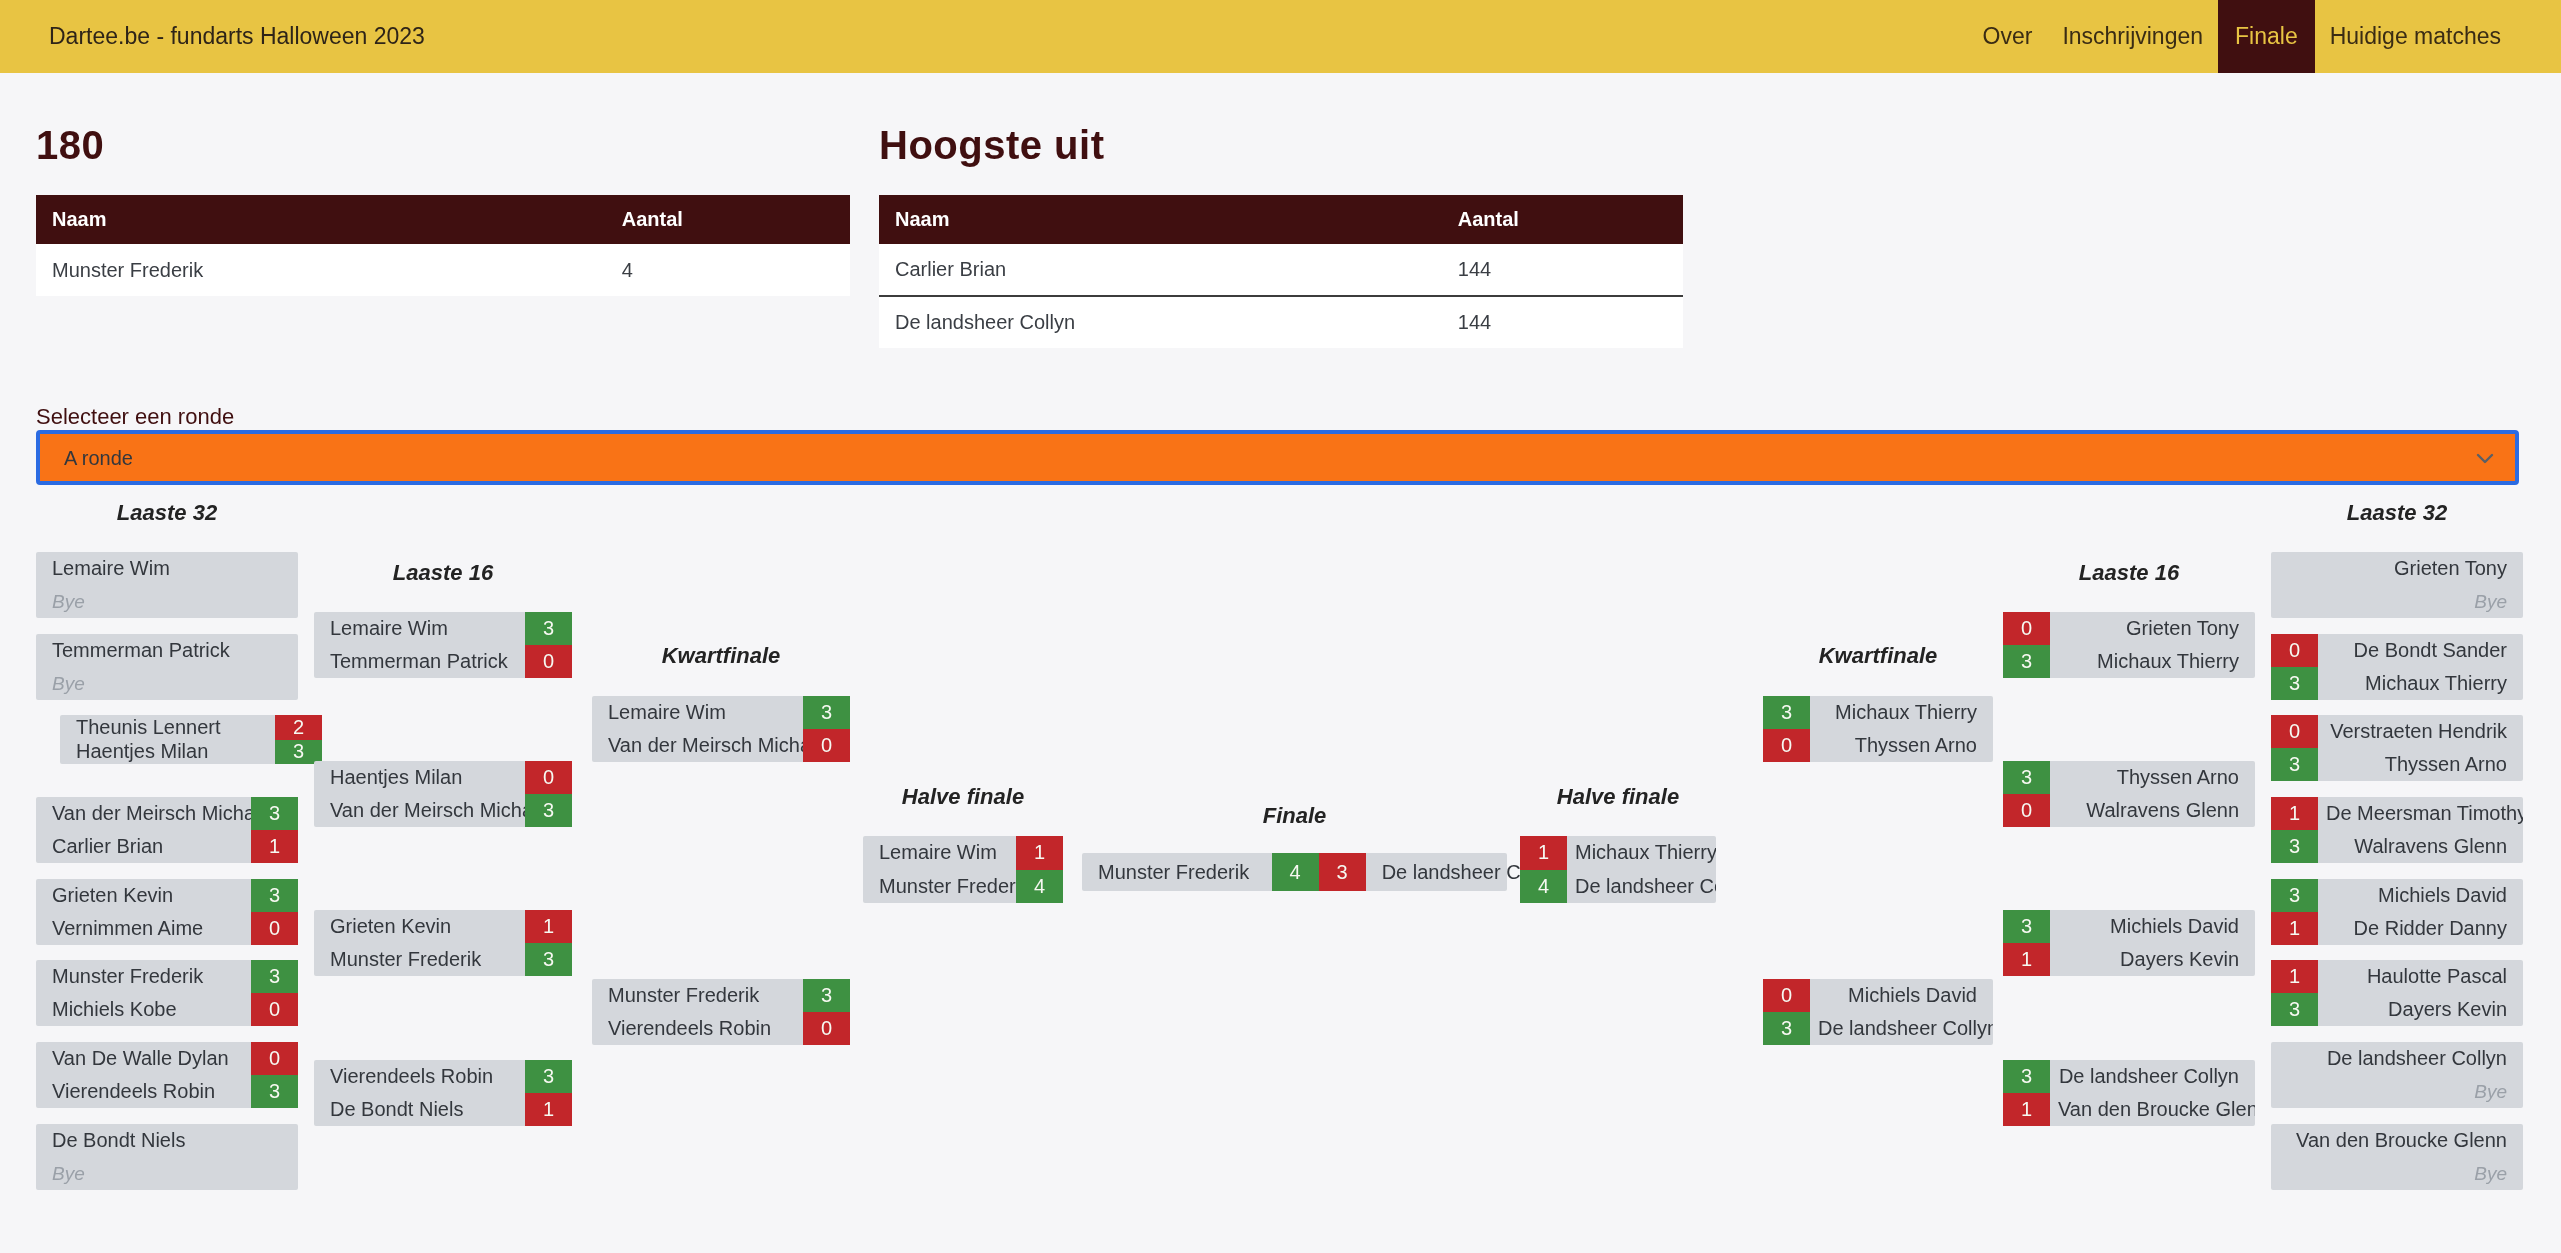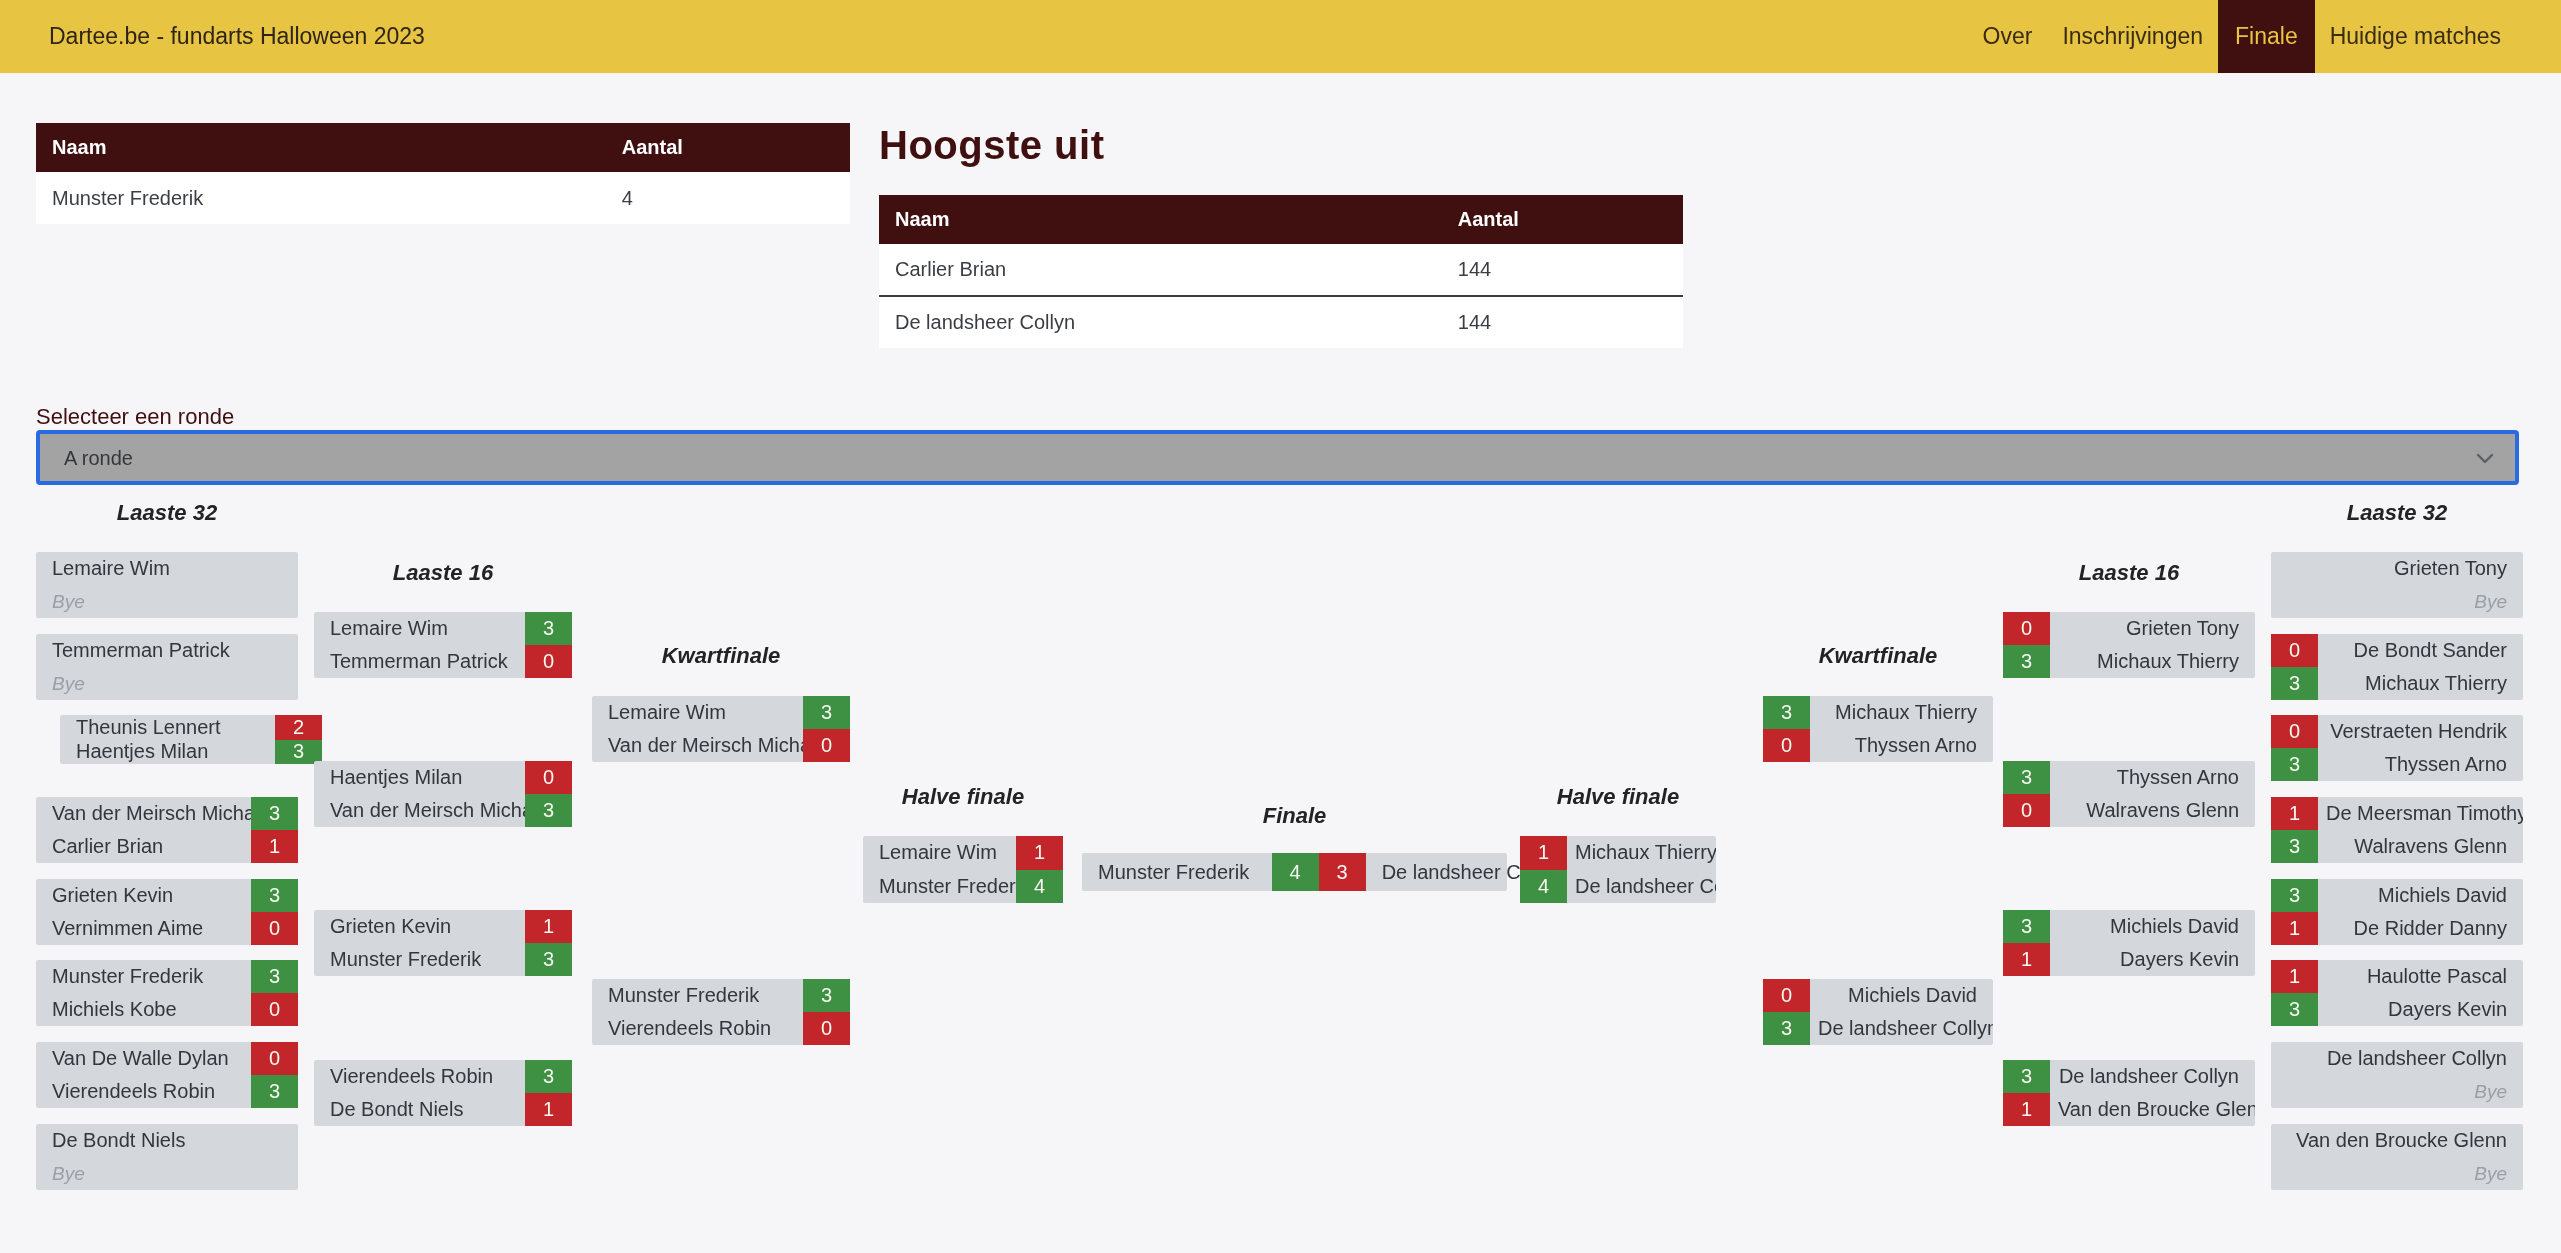--- a/index.html
+++ b/index.html
@@ -82,21 +82,21 @@
     color: #400f10;
   }
   .select-shell { position: relative; width: 2483px; }
   select.round-select {
     -webkit-appearance: none;
     appearance: none;
     width: 100%;
     height: 55px;
     border: 4px solid #2b6be2;
     border-radius: 4px;
-    background: #a3a3a3;
+    background: #f97316;
     font-family: "Liberation Sans", sans-serif;
     font-size: 20px;
     color: #33373d;
     padding: 0 24px;
     outline: none;
   }
   .select-chevron {
     position: absolute;
     right: 22px;
     top: 50%;
@@ -156,20 +156,21 @@
   <div class="nav">
     <div class="nav-item">Over</div>
     <div class="nav-item">Inschrijvingen</div>
     <div class="nav-item active">Finale</div>
     <div class="nav-item">Huidige matches</div>
   </div>
 </div>
 
 <div class="stats-row">
   <div class="stats-block t0">
+    <div class="stats-title">180</div>
     <table class="stats">
       <thead>
         <tr>
           <th class="col-naam">Naam</th>
           <th>Aantal</th>
         </tr>
       </thead>
       <tbody>
         <tr>
           <td>Munster Frederik</td>

